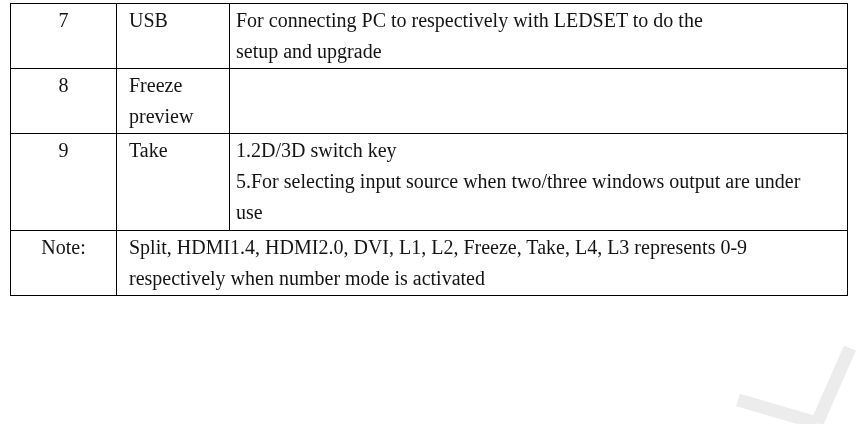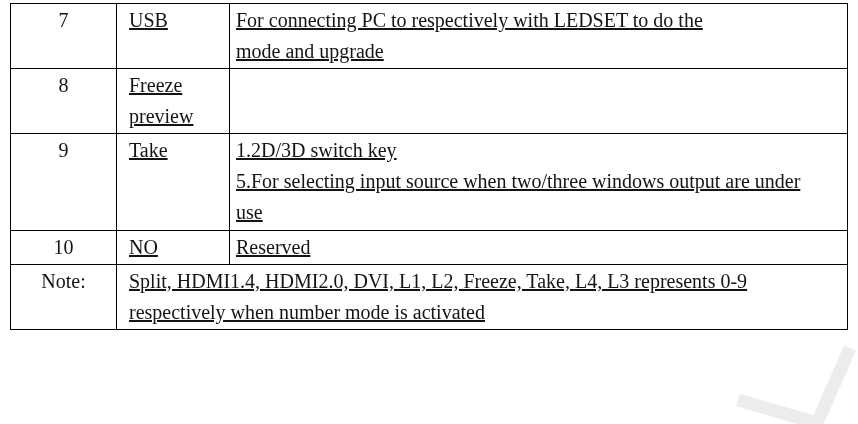--- a/index.html
+++ b/index.html
@@ -40,21 +40,21 @@
     background:transparent;
   }
   col.c1{width:106px;}
   col.c2{width:113px;}
   col.c3{width:618px;}
   td.num{text-align:center;}
   td.name{padding-left:12px;}
   td.desc{padding-left:6px;}
   td.note-label{text-align:center;}
   td.note-text{padding-left:12px;}
-  .ln{white-space:nowrap;text-decoration:underline;}
+  .ln{white-space:nowrap;}
 </style>
 </head>
 <body>
 
 <svg class="watermark" width="140" height="80" viewBox="0 0 140 80">
   <path d="M128 4 L95 79" stroke="#ececec" stroke-width="13" fill="none"></path>
   <path d="M16 56 L95 79" stroke="#ececec" stroke-width="13" fill="none"></path>
 </svg>
 
 <table class="keymap">
@@ -65,21 +65,21 @@
   </colgroup>
   <tbody>
 
     <tr style="height:61px">
       <td class="num">7</td>
       <td class="name">
         <div class="ln">USB</div>
       </td>
       <td class="desc">
         <div class="ln">For connecting PC to respectively with LEDSET to do the</div>
-        <div class="ln">mode and upgrade</div>
+        <div class="ln">setup and upgrade</div>
       </td>
     </tr>
 
     <tr style="height:63px">
       <td class="num">8</td>
       <td class="name">
         <div class="ln">Freeze</div>
         <div class="ln">preview</div>
       </td>
       <td class="desc"></td>
@@ -90,29 +90,20 @@
       <td class="name">
         <div class="ln">Take</div>
       </td>
       <td class="desc">
         <div class="ln">1.2D/3D switch key</div>
         <div class="ln">5.For selecting input source when two/three windows output are under</div>
         <div class="ln">use</div>
       </td>
     </tr>
 
-    <tr style="height:31px">
-      <td class="num">10</td>
-      <td class="name">
-        <div class="ln">NO</div>
-      </td>
-      <td class="desc">
-        <div class="ln">Reserved</div>
-      </td>
-    </tr>
 
 
 
     <tr style="height:64px">
       <td class="num note-label">Note:</td>
       <td class="desc note-text" colspan="2">
         <div class="ln">Split, HDMI1.4, HDMI2.0, DVI, L1, L2, Freeze, Take, L4, L3 represents 0-9</div>
         <div class="ln">respectively when number mode is activated</div>
       </td>
     </tr>

